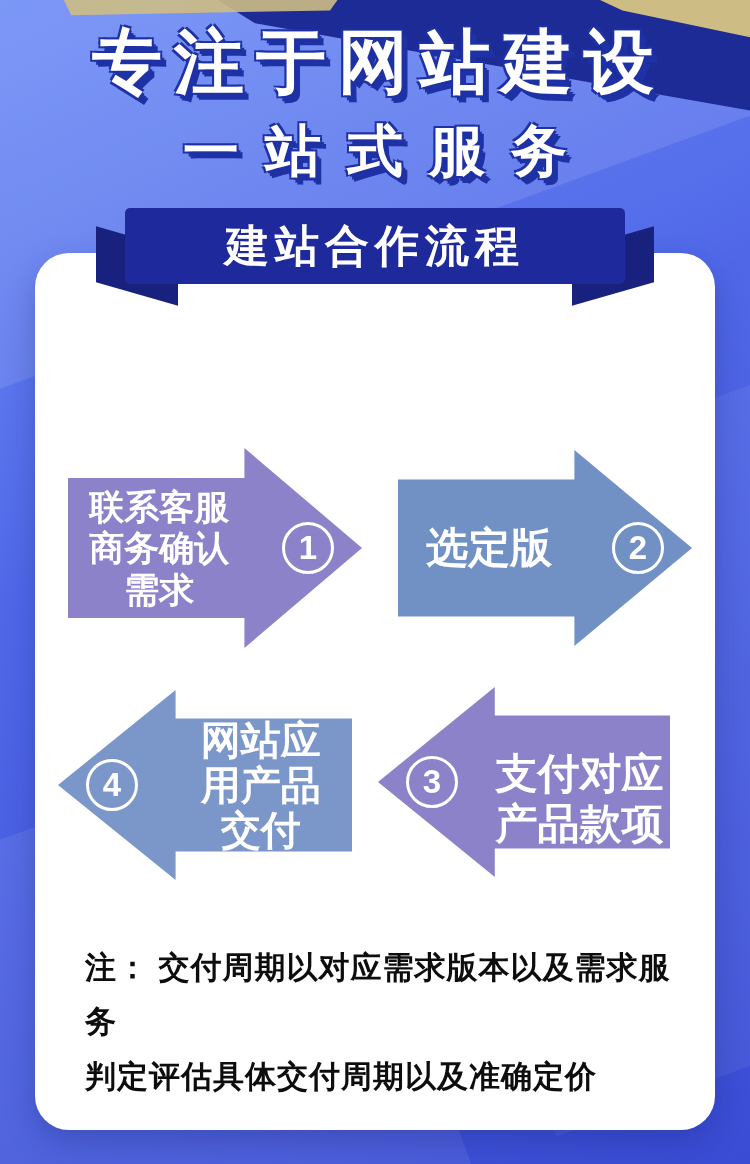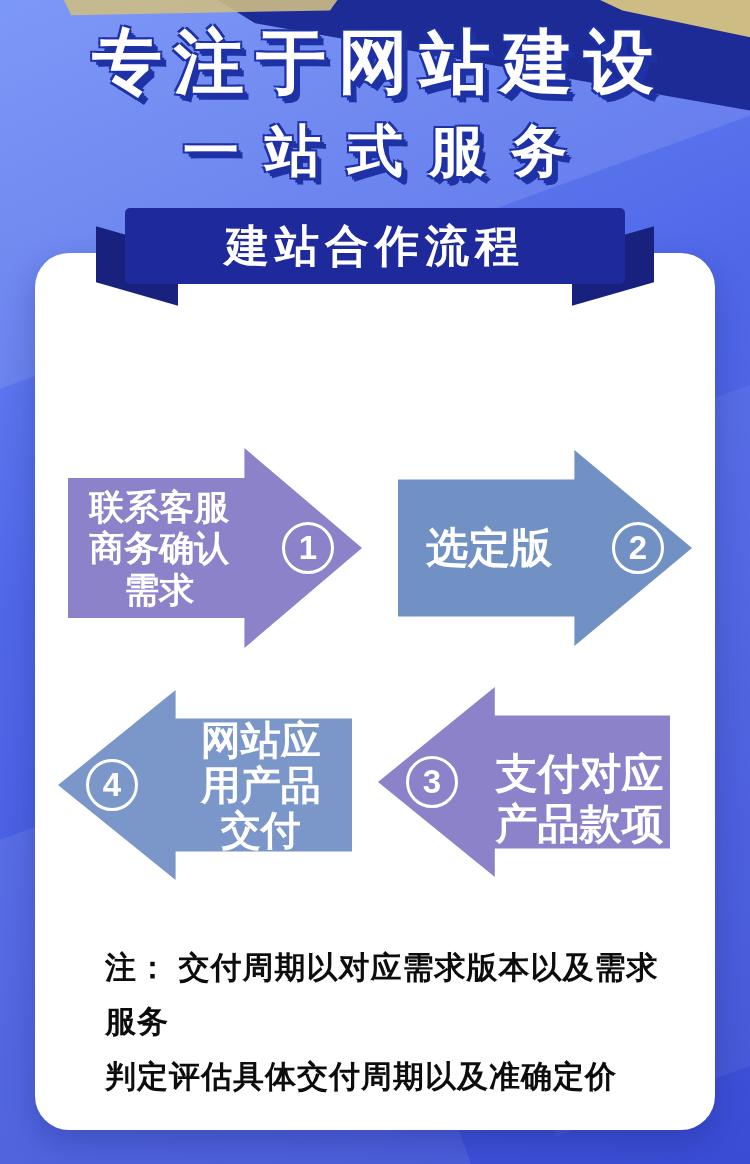--- a/index.html
+++ b/index.html
@@ -72,21 +72,21 @@
   .step3 { left:343px; top:434px; width:292px; height:190px; }
   .step4 { left:23px;  top:437px; width:294px; height:190px; }
   .step1 .arrow-text { font-size:35px; line-height:1.18; }
   .step2 .arrow-text { font-size:42px; line-height:1.2; }
   .step3 .arrow-text { font-size:42px; line-height:1.2;margin-top:17px; }
   .step4 .arrow-text { font-size:40px; line-height:1.12; }
 
   
   .note { position:absolute; left:50px; right:40px; top:688px; color:#0d0d0d;
           font-size:31px; font-weight:700; line-height:1.75; letter-spacing:1px; }
-  .note span { display:block;margin-left:20px; }
+  .note span { display:block; }
 </style>
 </head>
 <body>
 
 <div class="page">
 
   <div class="band band-top"></div>
   <div class="band band-bottom"></div>
   <div class="band band-right"></div>
   <div class="navy-wedge" style="background: rgb(29, 43, 150);"></div>

